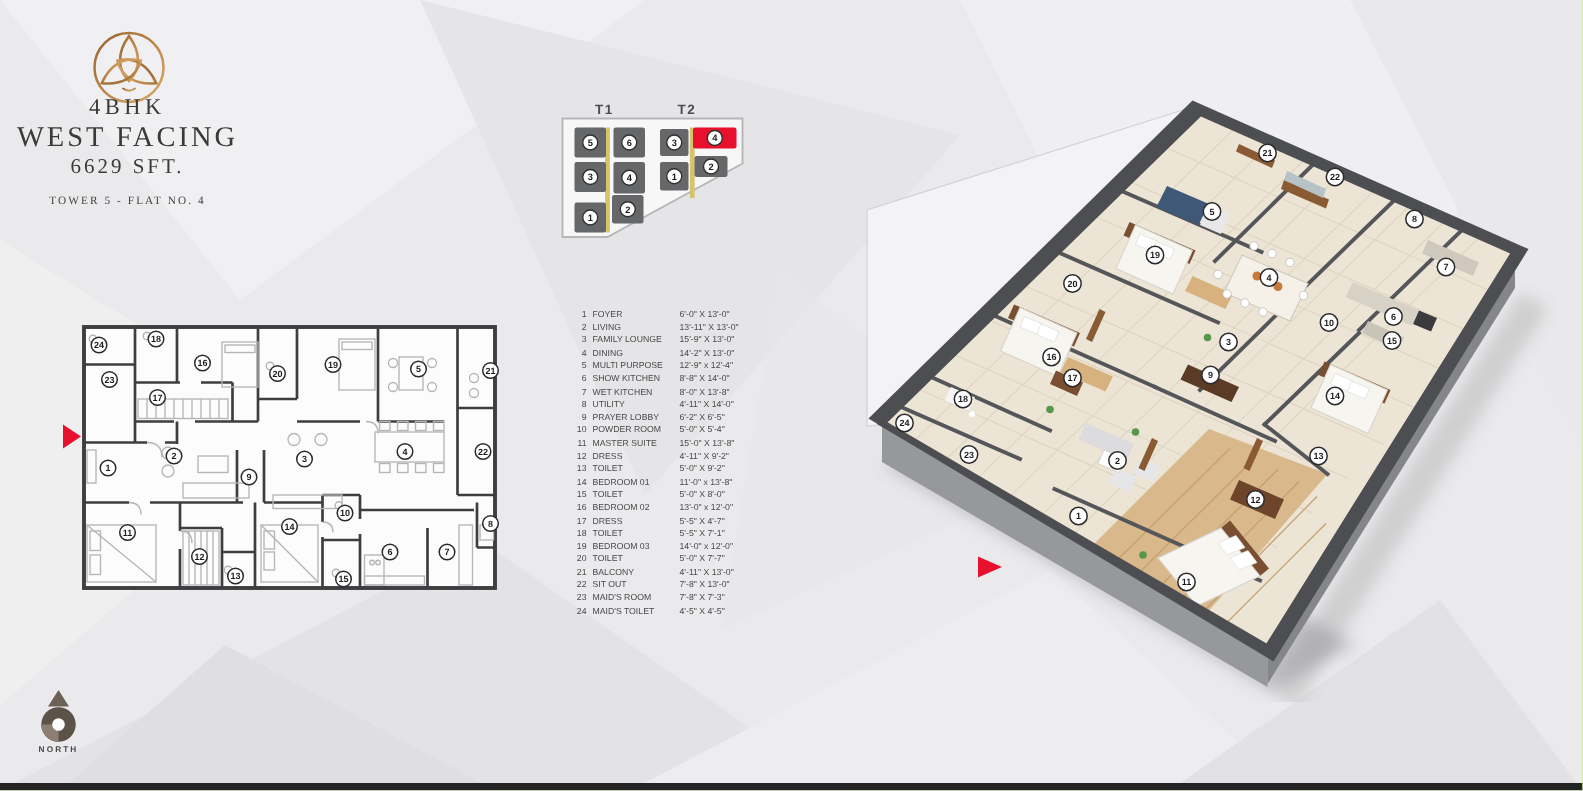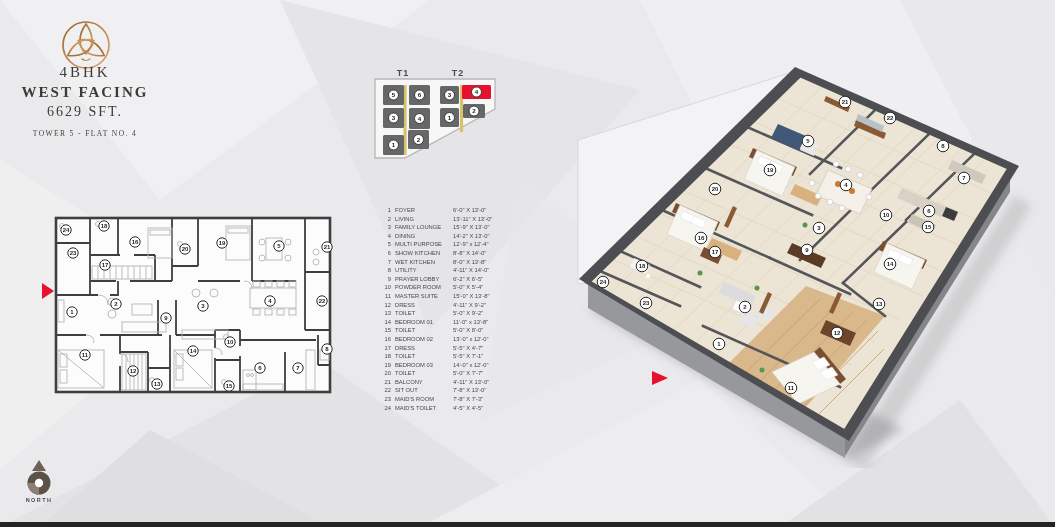--- a/index.html
+++ b/index.html
@@ -5,21 +5,21 @@
   html,body{margin:0;padding:0;background:#d9d9db;}
   #canvas{position:relative;width:1055px;height:527px;background:#bef264;overflow:hidden;
           font-family:"Liberation Sans",sans-serif;padding-left:11px;}
   svg{display:block;}
   .abs{position:absolute;}
 
   
   #brand{position:absolute;left:0px;top:62px;width:170px;text-align:center;color:#3d3936;
          font-family:"Liberation Serif",serif;}
   #brand .t1{font-size:15px;letter-spacing:3px;line-height:20px;}
-  #brand .t2{font-size:15px;letter-spacing:2px;line-height:20px;font-weight:bold;}
+  #brand .t2{font-size:19px;letter-spacing:2px;line-height:20px;}
   #brand .t3{font-size:14px;letter-spacing:2px;line-height:20px;}
   #brand .t4{font-size:7.5px;letter-spacing:1.4px;margin-top:7px;color:#464240;}
 
   
   #legend-list{position:absolute;left:380px;top:206px;width:160px;}
   .legend-row{display:flex;height:8.6px;line-height:8.6px;font-size:5.8px;color:#4a4a4b;}
   .lg-num{width:11px;text-align:right;flex:0 0 auto;}
   .lg-name{margin-left:4px;width:58px;flex:0 0 auto;white-space:nowrap;}
   .lg-size{flex:1;white-space:nowrap;}
 

